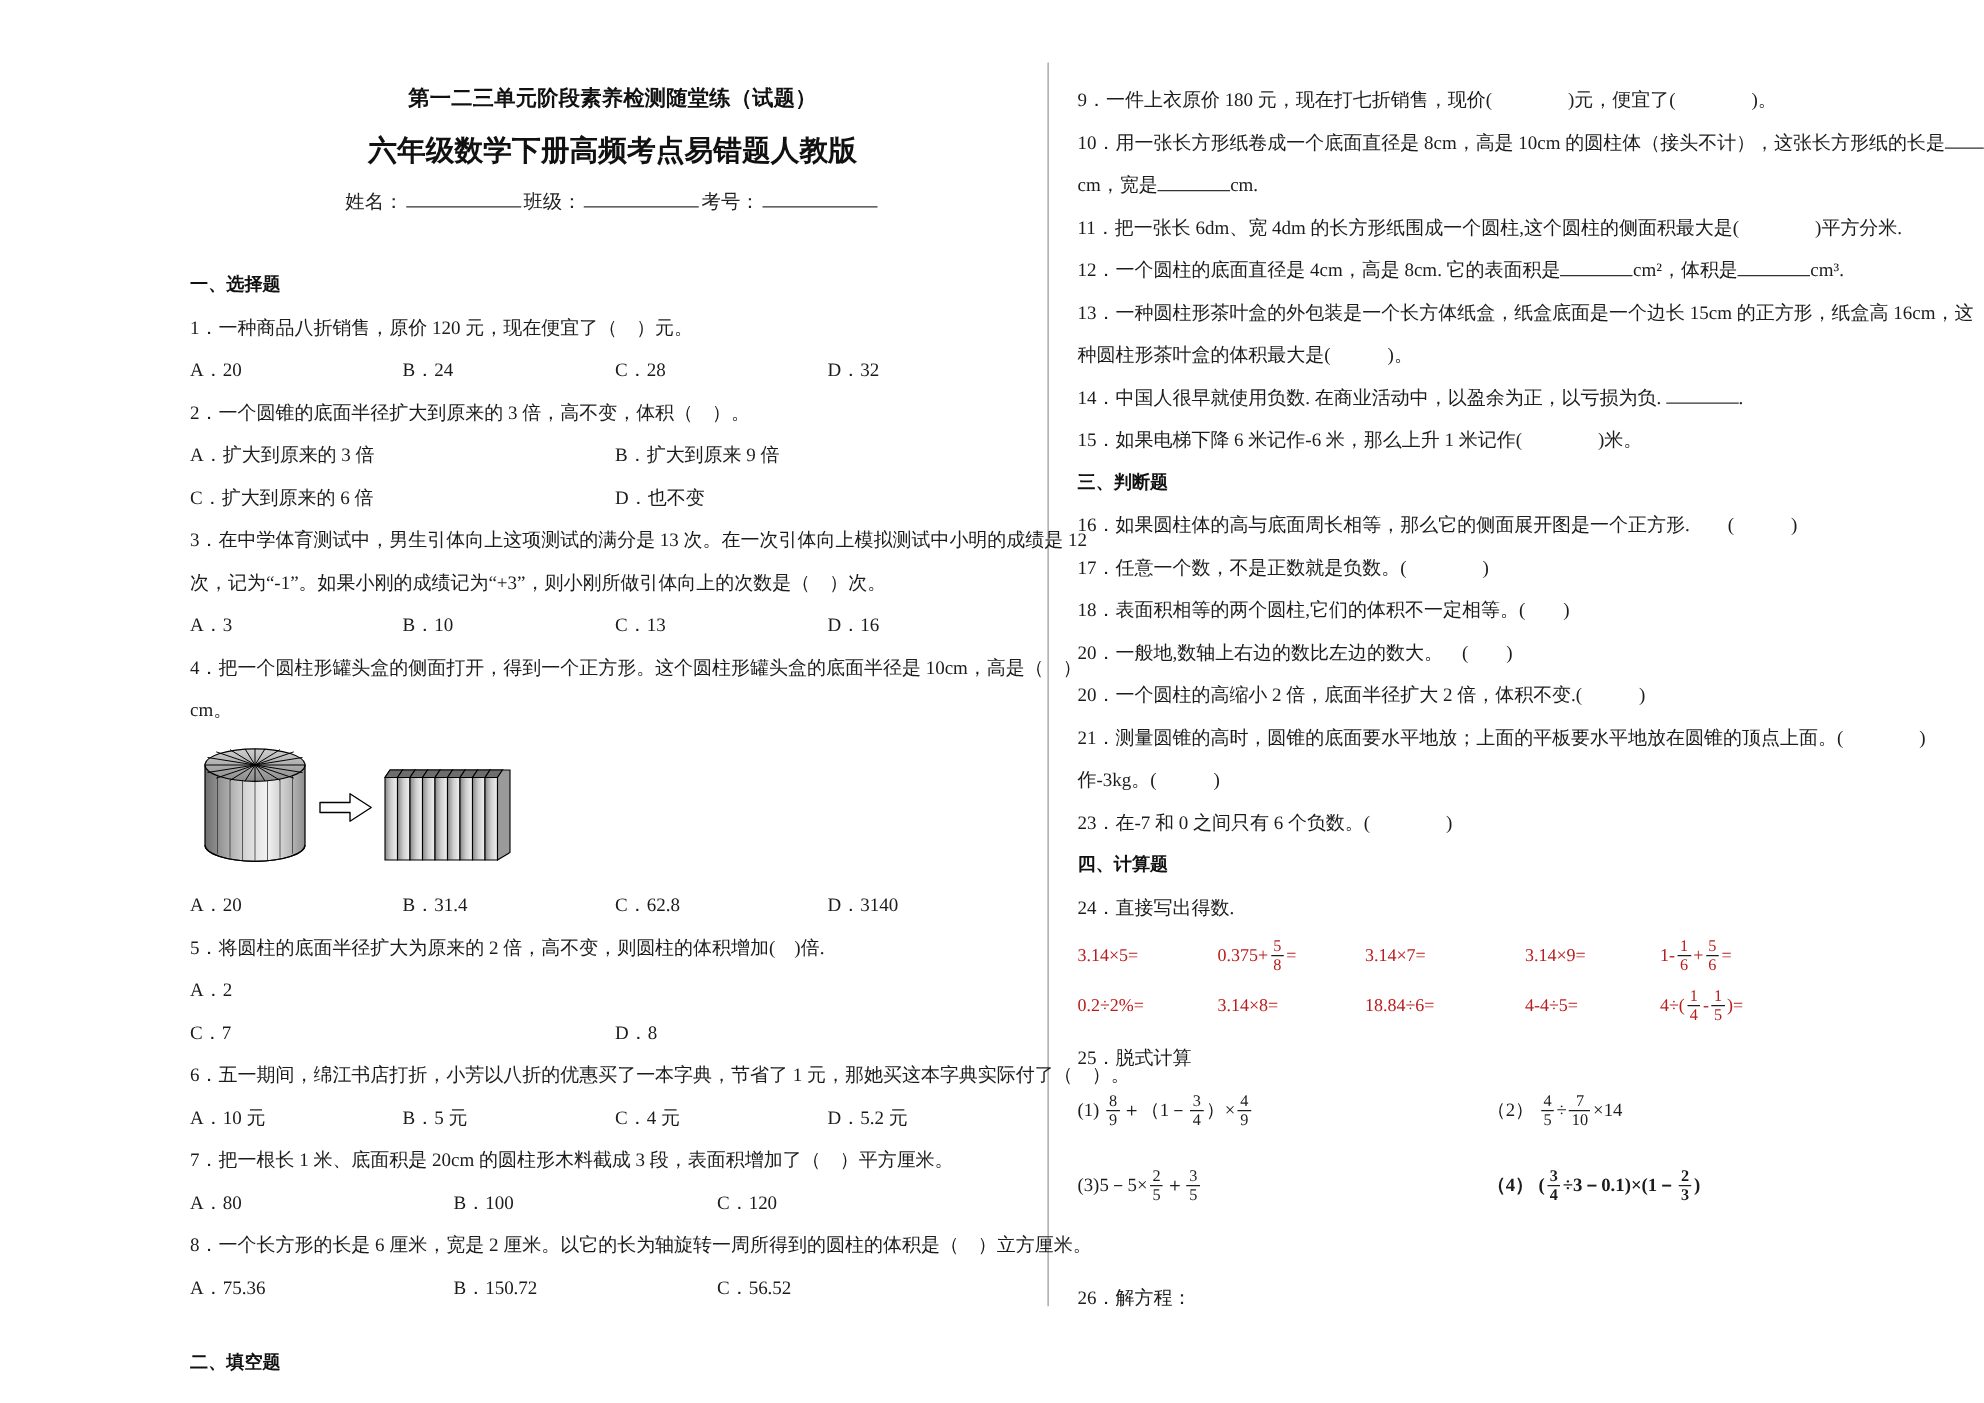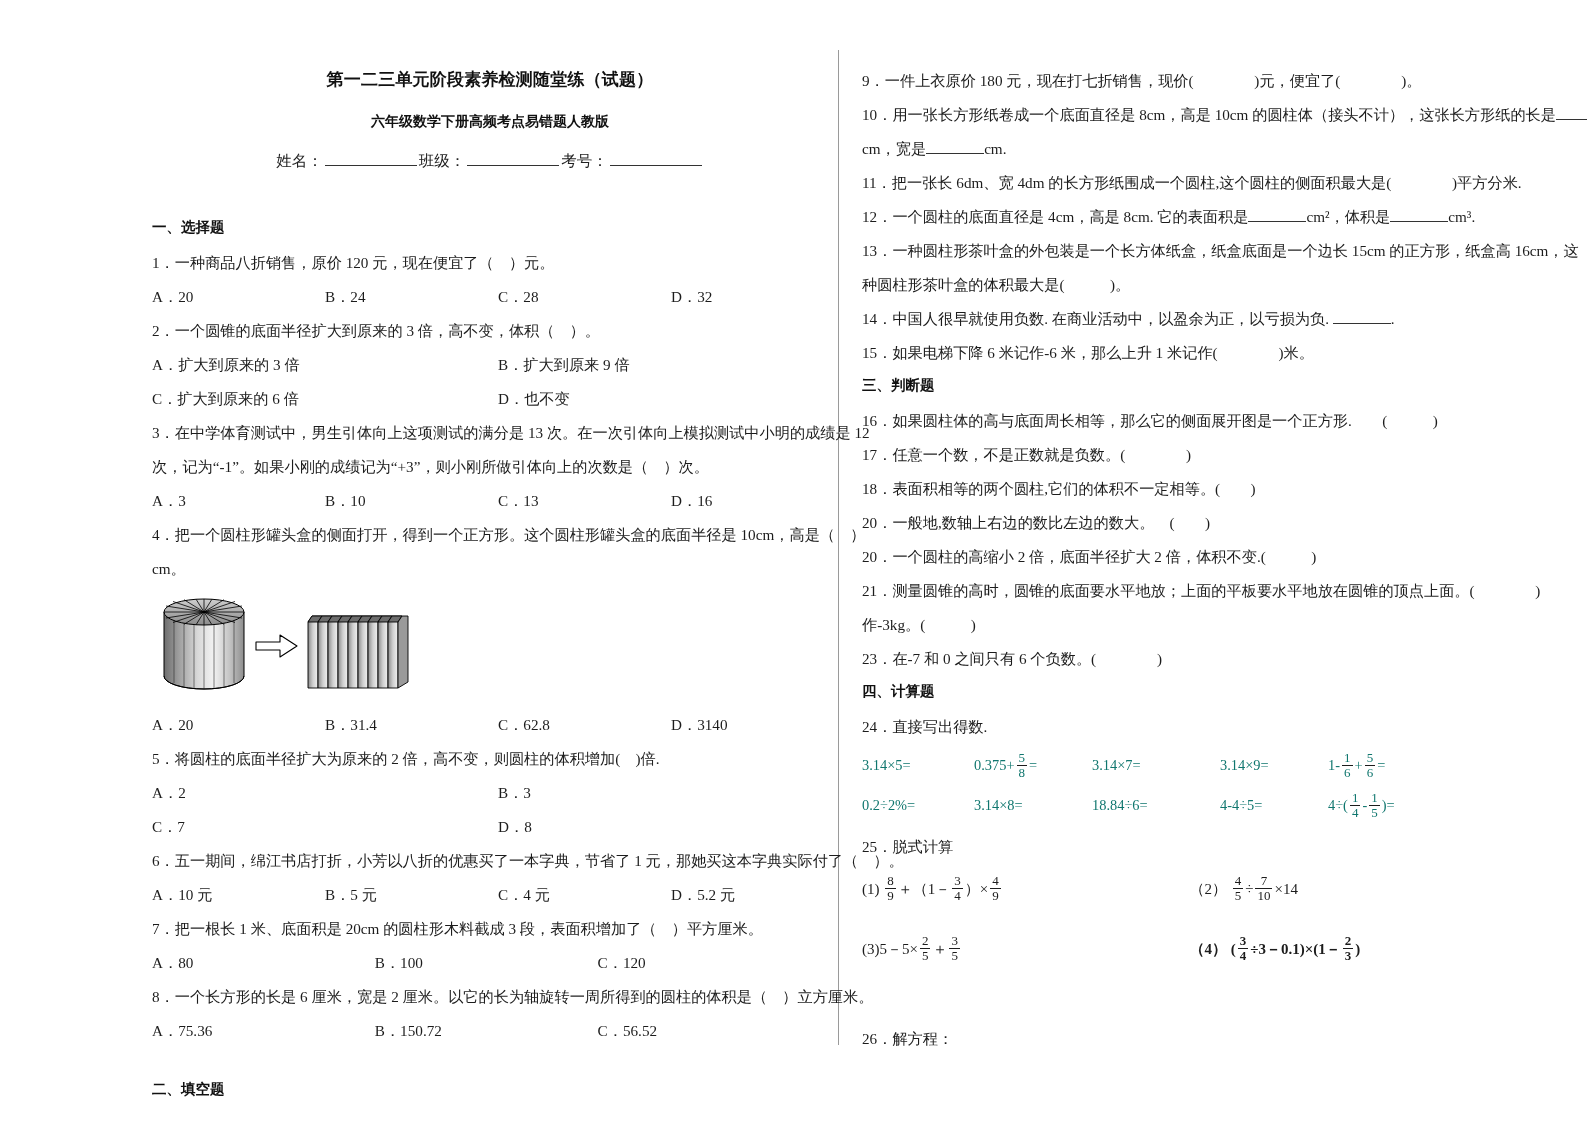--- a/index.html
+++ b/index.html
@@ -34,21 +34,21 @@
     font-weight: bold;
     font-size: 17px;
     letter-spacing: .2px;
     line-height: 34px;
     margin: 0;
     color: #111;
   }
   .doc-subtitle {
     font-family: "DejaVu Sans", "Liberation Sans", sans-serif;
     font-weight: bold;
-    font-size: 14px;
+    font-size: 23px;
     line-height: 34px;
     margin: 8px 0 0 0;
     color: #111;
   }
   .id-line {
     margin-top: 12px;
     font-size: 15.5px;
     color: #222;
     display: flex;
     justify-content: center;
@@ -100,21 +100,20 @@
     margin: 0 0 4px 0;
     color: #1c1c1c;
     white-space: nowrap;
   }
   .opts {
     display: flex;
     font-size: 15.2px;
     line-height: 30px;
     margin: 0 0 4px 0;
     color: #1c1c1c;
-    gap: 12px;
   }
   .opts.c4 > span { width: 25%; }
   .opts.c3 > span { width: 31%; }
   .opts.c2 > span { width: 50%; }
   .spacer-30 { height: 30px; }
 
   .ul {
     display: inline-block;
     border-bottom: 1px solid #333;
     height: 14px;
@@ -138,21 +137,21 @@
   .frac .num { padding: 0 2px; }
   .frac .den { padding: 0 2px; border-top: 1px solid #1c1c1c; }
 
   
   .calc-row {
     display: flex;
     align-items: flex-end;
     font-size: 14.4px;
     line-height: 38px;
     margin-bottom: 2px;
-    color: #0f766e;
+    color: #b91c1c;
   }
   .calc-row > .cell { }
   .calc-row > .cell:nth-child(1) { width: 112px; }
   .calc-row > .cell:nth-child(2) { width: 118px; }
   .calc-row > .cell:nth-child(3) { width: 128px; }
   .calc-row > .cell:nth-child(4) { width: 108px; }
   .calc-row > .cell:nth-child(5) { width: 120px; }
 
   .tuoshi-row {
     display: flex;
@@ -329,21 +328,20 @@
     <div class="opts c4">
       <span>A．20</span>
       <span>B．31.4</span>
       <span>C．62.8</span>
       <span>D．3140</span>
     </div>
 
     <div class="q">5．将圆柱的底面半径扩大为原来的 2 倍，高不变，则圆柱的体积增加(　)倍.</div>
     <div class="opts c2">
       <span>A．2</span>
-      <span>B．3</span>
     </div>
     <div class="opts c2">
       <span>C．7</span>
       <span>D．8</span>
     </div>
 
     <div class="q">6．五一期间，绵江书店打折，小芳以八折的优惠买了一本字典，节省了 1 元，那她买这本字典实际付了（　）。</div>
     <div class="opts c4">
       <span>A．10 元</span>
       <span>B．5 元</span>

